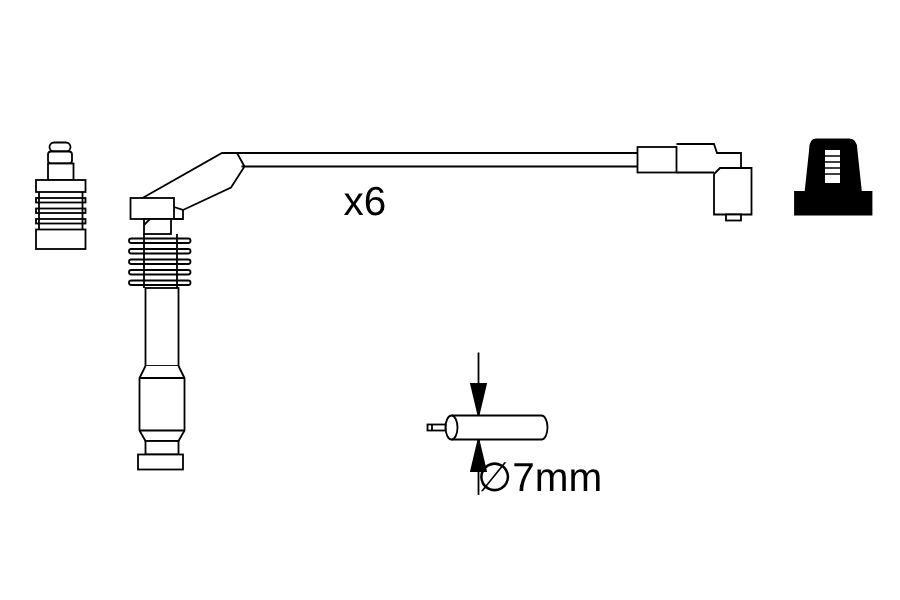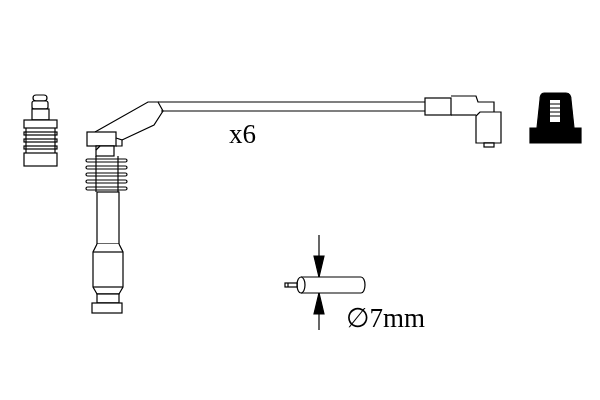--- a/index.html
+++ b/index.html
@@ -1,20 +1,20 @@
 <!DOCTYPE html>
 <html><head>
   <meta charset="utf-8">
   <style>
     html, body { margin: 0; padding: 0; background: #ffffff; }
     #stage { position: relative; width: 600px; height: 400px; background: #ffffff; overflow: hidden; }
     svg { position: absolute; left: 0; top: 0; }
-    .lbl { position: absolute; font-family: Liberation Serif, serif; color: #000; line-height: 1; }
+    .lbl { position: absolute; font-family: Liberation Sans, sans-serif; color: #000; line-height: 1; }
     #qty { left: 229px; top: 121px; font-size: 27px; }
-    #dia { left: 346px; top: 305px; font-size: 27px; }
+    #dia { left: 318px; top: 305px; font-size: 27px; }
   </style>
 </head>
 <body>
 
 <div id="stage">
   <svg width="600" height="400" viewBox="0 0 600 400" fill="none" stroke="#000" stroke-width="1.2">
 
     <g>
       <rect x="33" y="95" width="14" height="6" rx="3" fill="#fff"></rect>
       <rect x="32" y="101" width="16" height="8" rx="2" fill="#fff"></rect>

